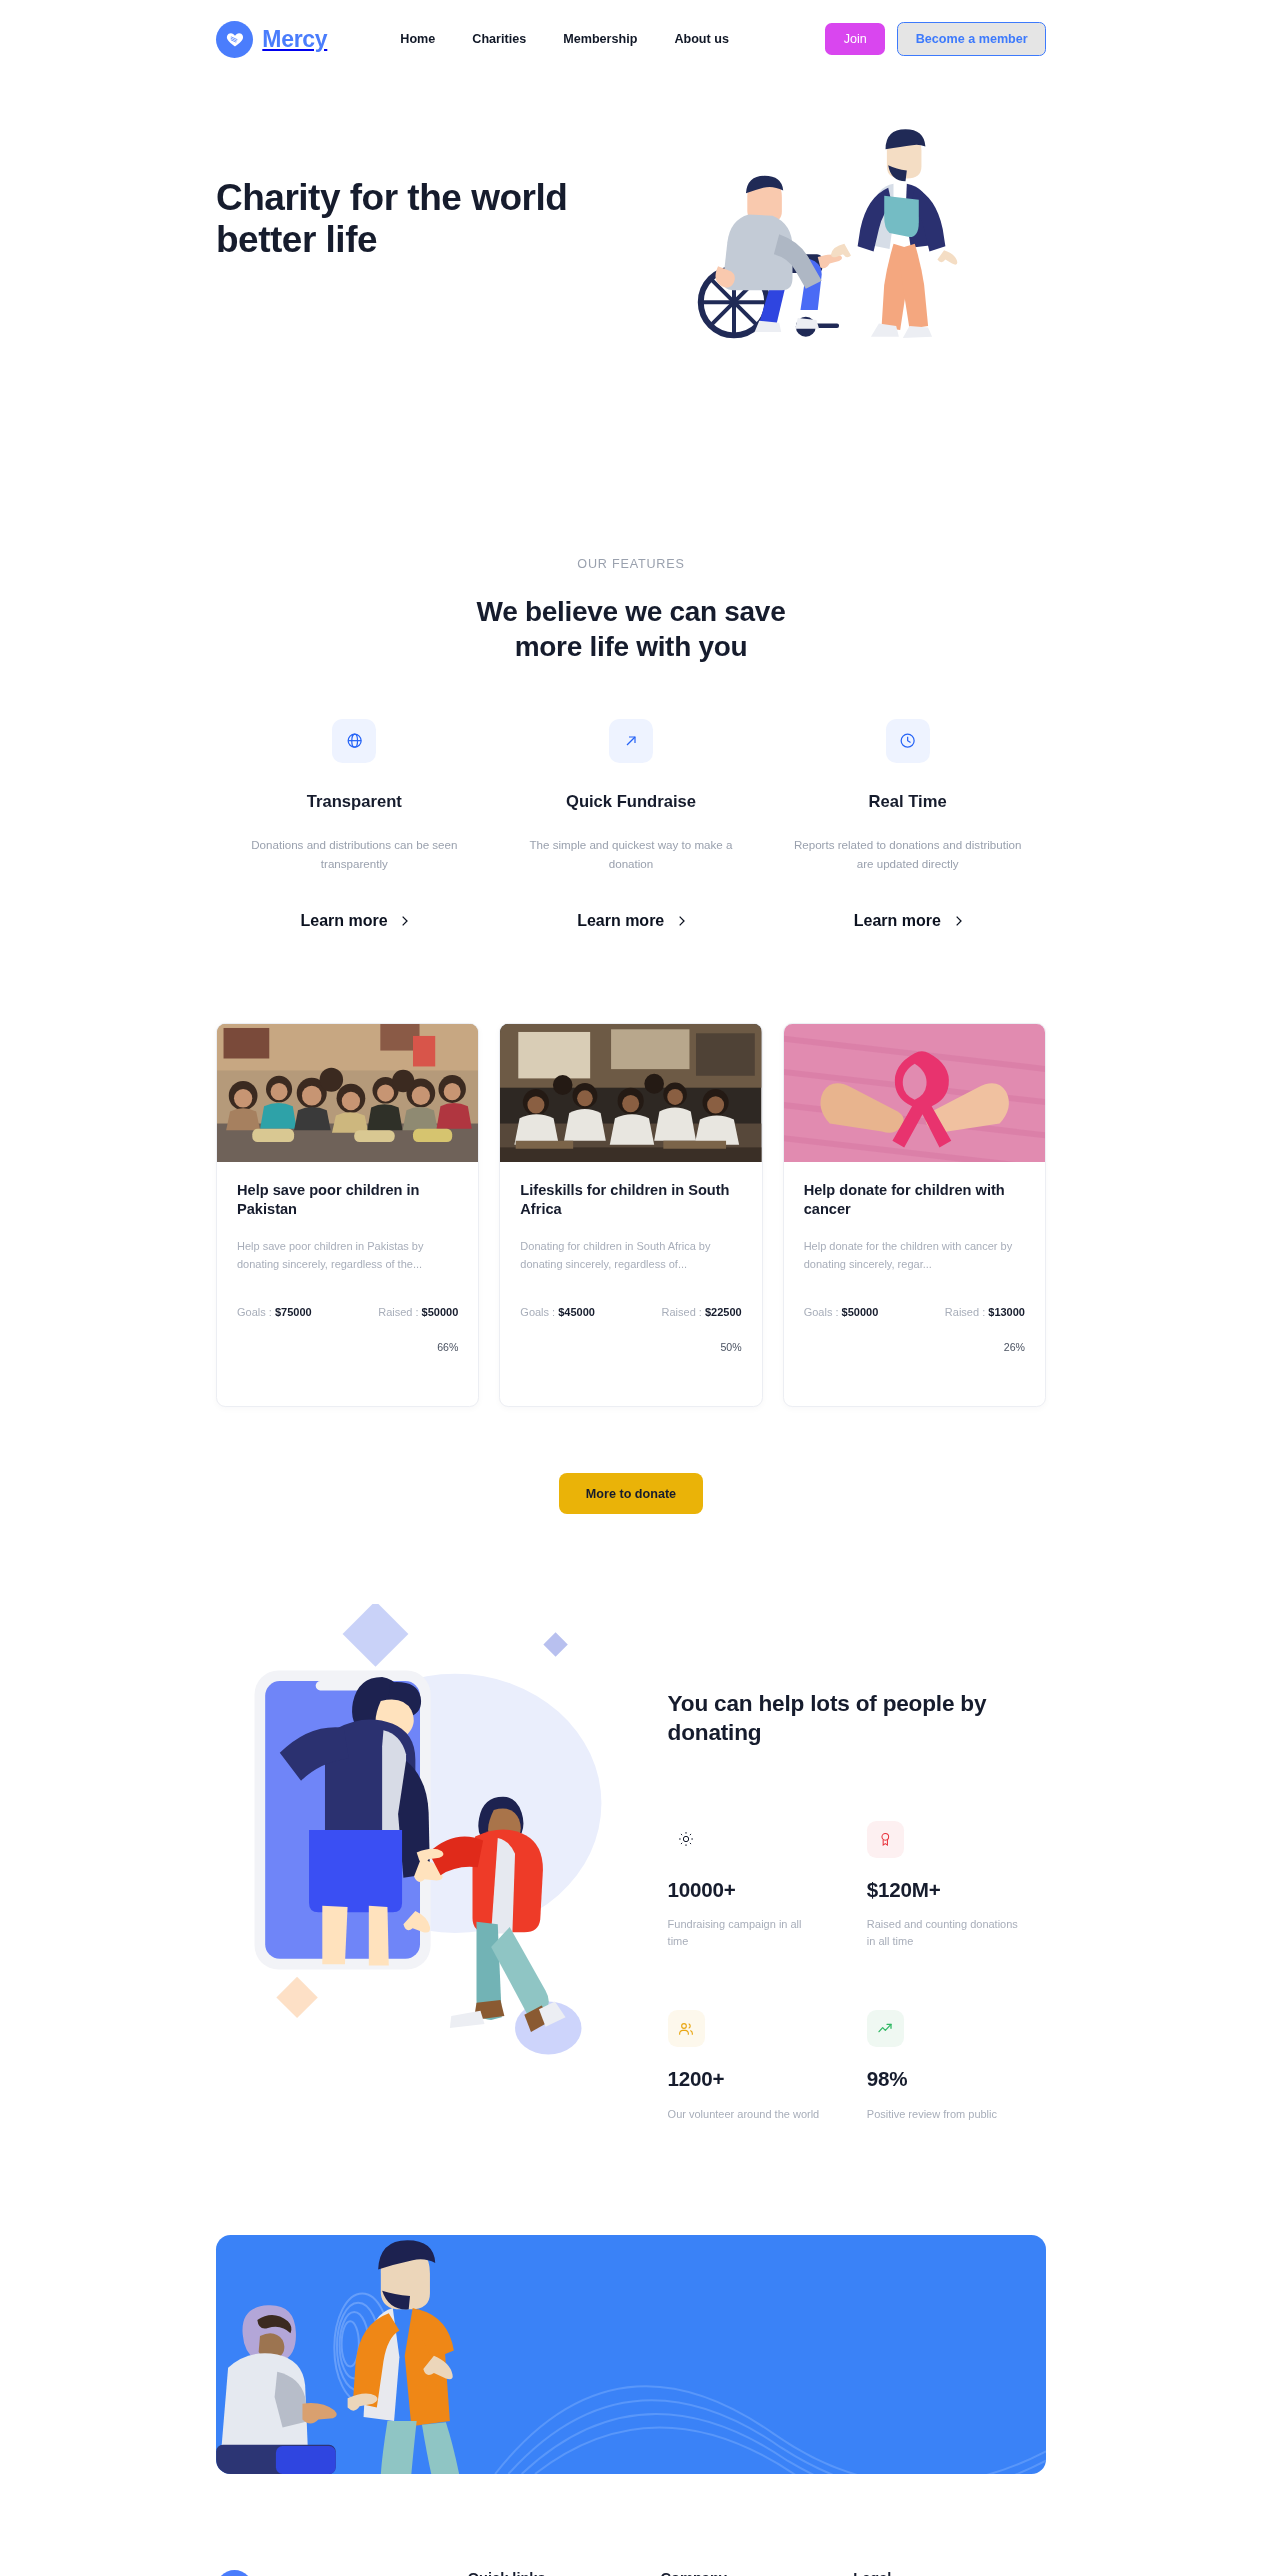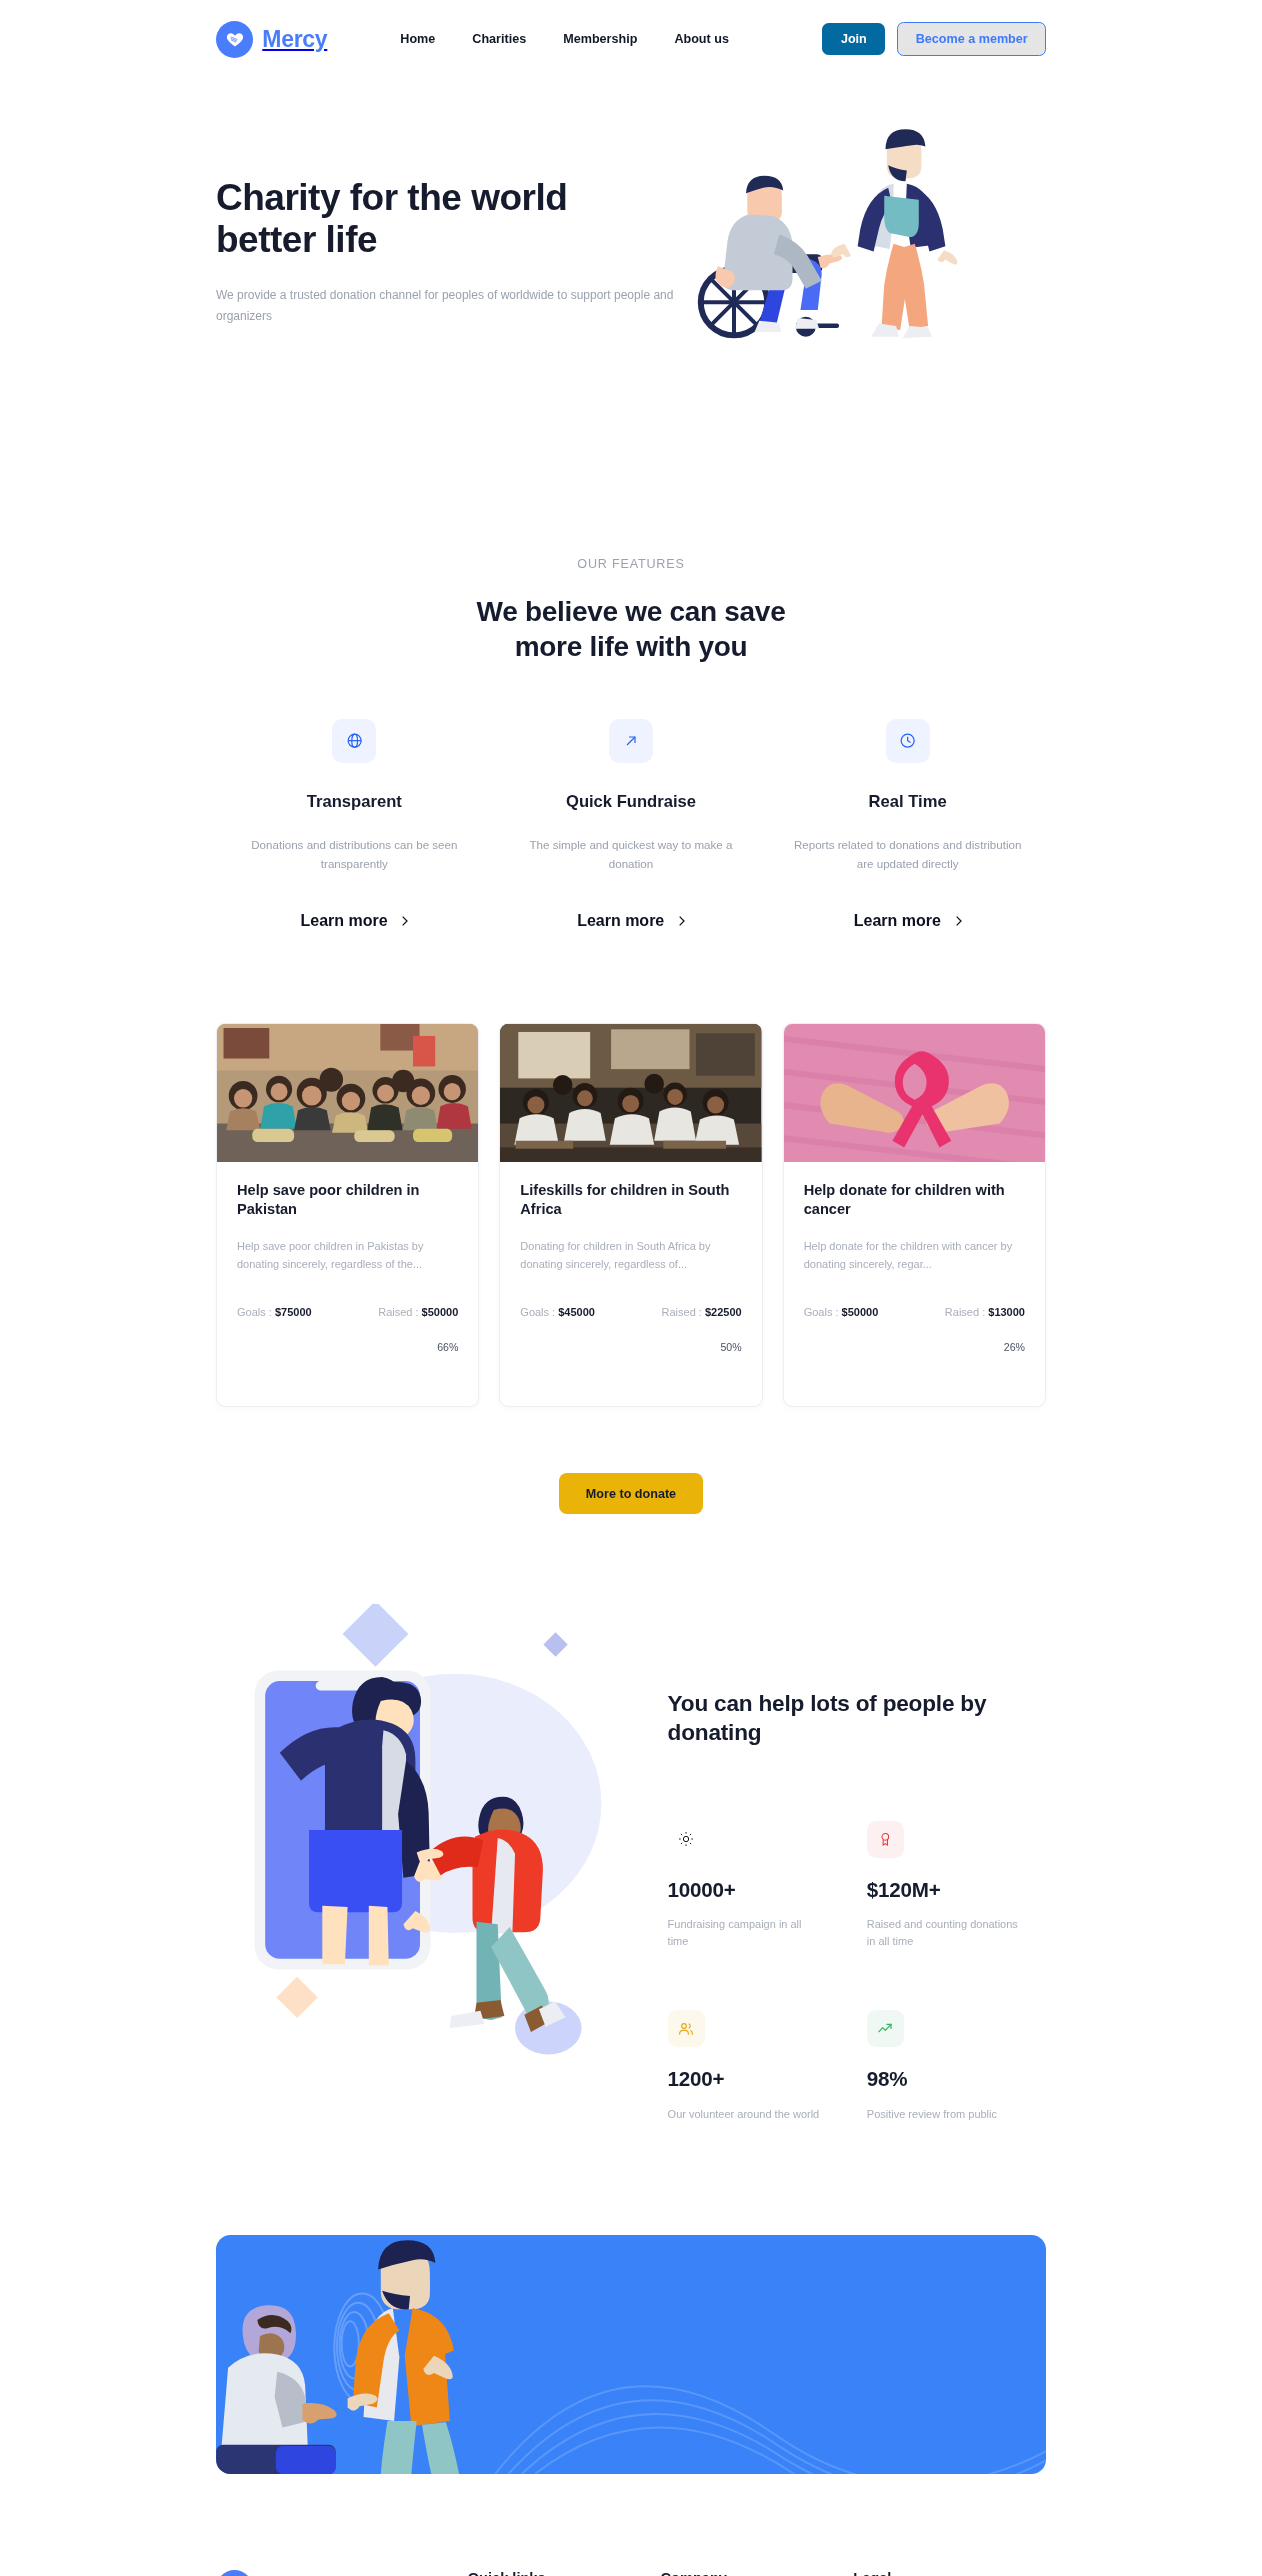--- a/index.html
+++ b/index.html
@@ -36,22 +36,22 @@
     margin-left: 73px;
   }
   .nav-link {
     font-size: 12.6px; font-weight: 600; color: #111827;
     text-decoration: none; white-space: nowrap;
   }
   .header-actions {
     margin-left: auto; display: flex; align-items: center; gap: 12px;
   }
   .btn-join {
-    background: #0369a1; color: #ffffff;
-    font-size: 12.6px; font-weight: 700;
+    background: #d946ef; color: #ffffff;
+    font-size: 12.6px; font-weight: 400;
     border: none; border-radius: 6.6px;
     padding: 9.3px 18.6px; cursor: pointer;
   }
   .btn-member {
     background: #e5e5e5; color: #3d7afc;
     font-size: 12.6px; font-weight: 700;
     border: 1.1px solid #3d7afc; border-radius: 6.6px;
     padding: 8.6px 17.3px; cursor: pointer; white-space: nowrap;
   }
 
@@ -235,21 +235,20 @@
       <button class="btn-member">Become a member</button>
     </div>
   </header>
 
   <section class="hero">
     <div class="hero-text">
       <h1 class="hero-title">
         <span>Charity for the world</span><br>
         <span>better life</span>
       </h1>
-      <p class="hero-sub">We provide a trusted donation channel for peoples of worldwide to support people and organizers</p>
     </div>
 
     <div class="hero-art">
       <svg width="306" height="226" viewBox="0 0 460 340" style="position:absolute; left:13.3px; top:-40px;">
 
         <g>
           <circle cx="60" cy="268" r="50" fill="none" stroke="#202a56" stroke-width="9"></circle>
           <g stroke="#202a56" stroke-width="6">
             <line x1="60" y1="218" x2="60" y2="318"></line>
             <line x1="10" y1="268" x2="110" y2="268"></line>

